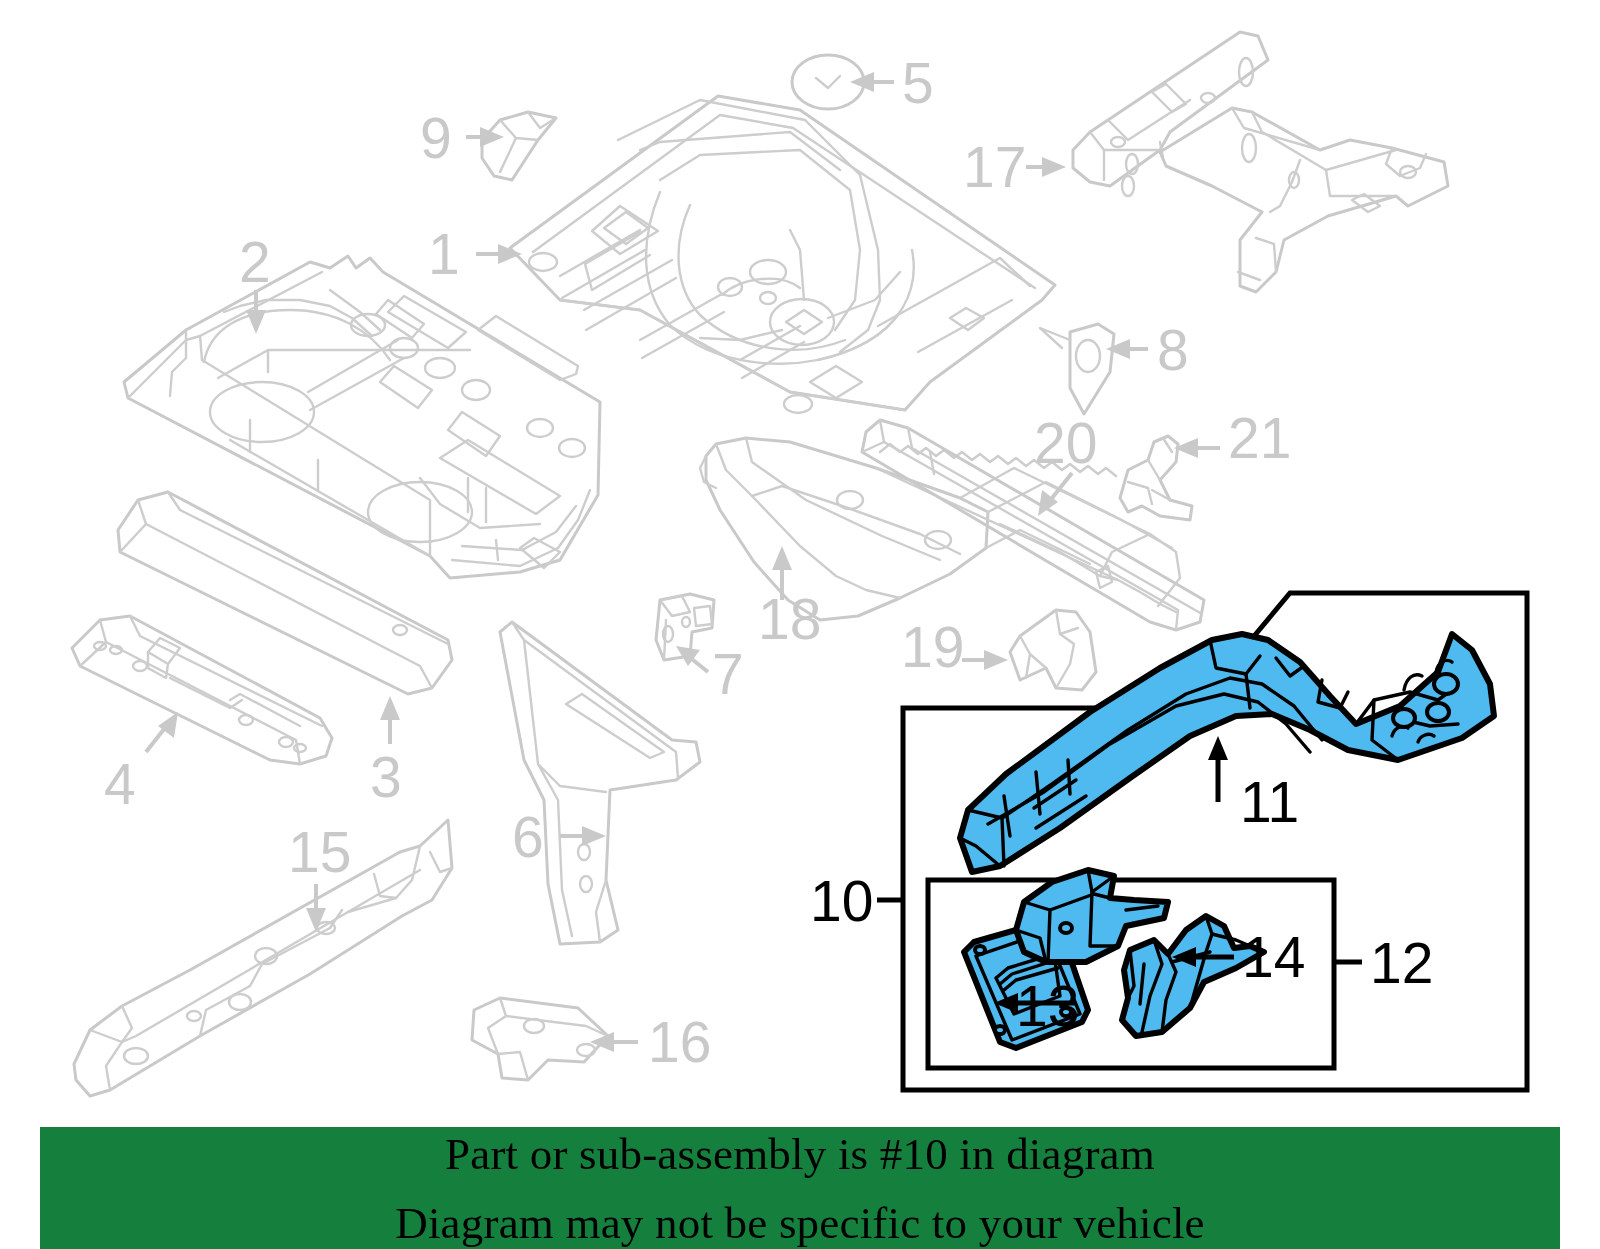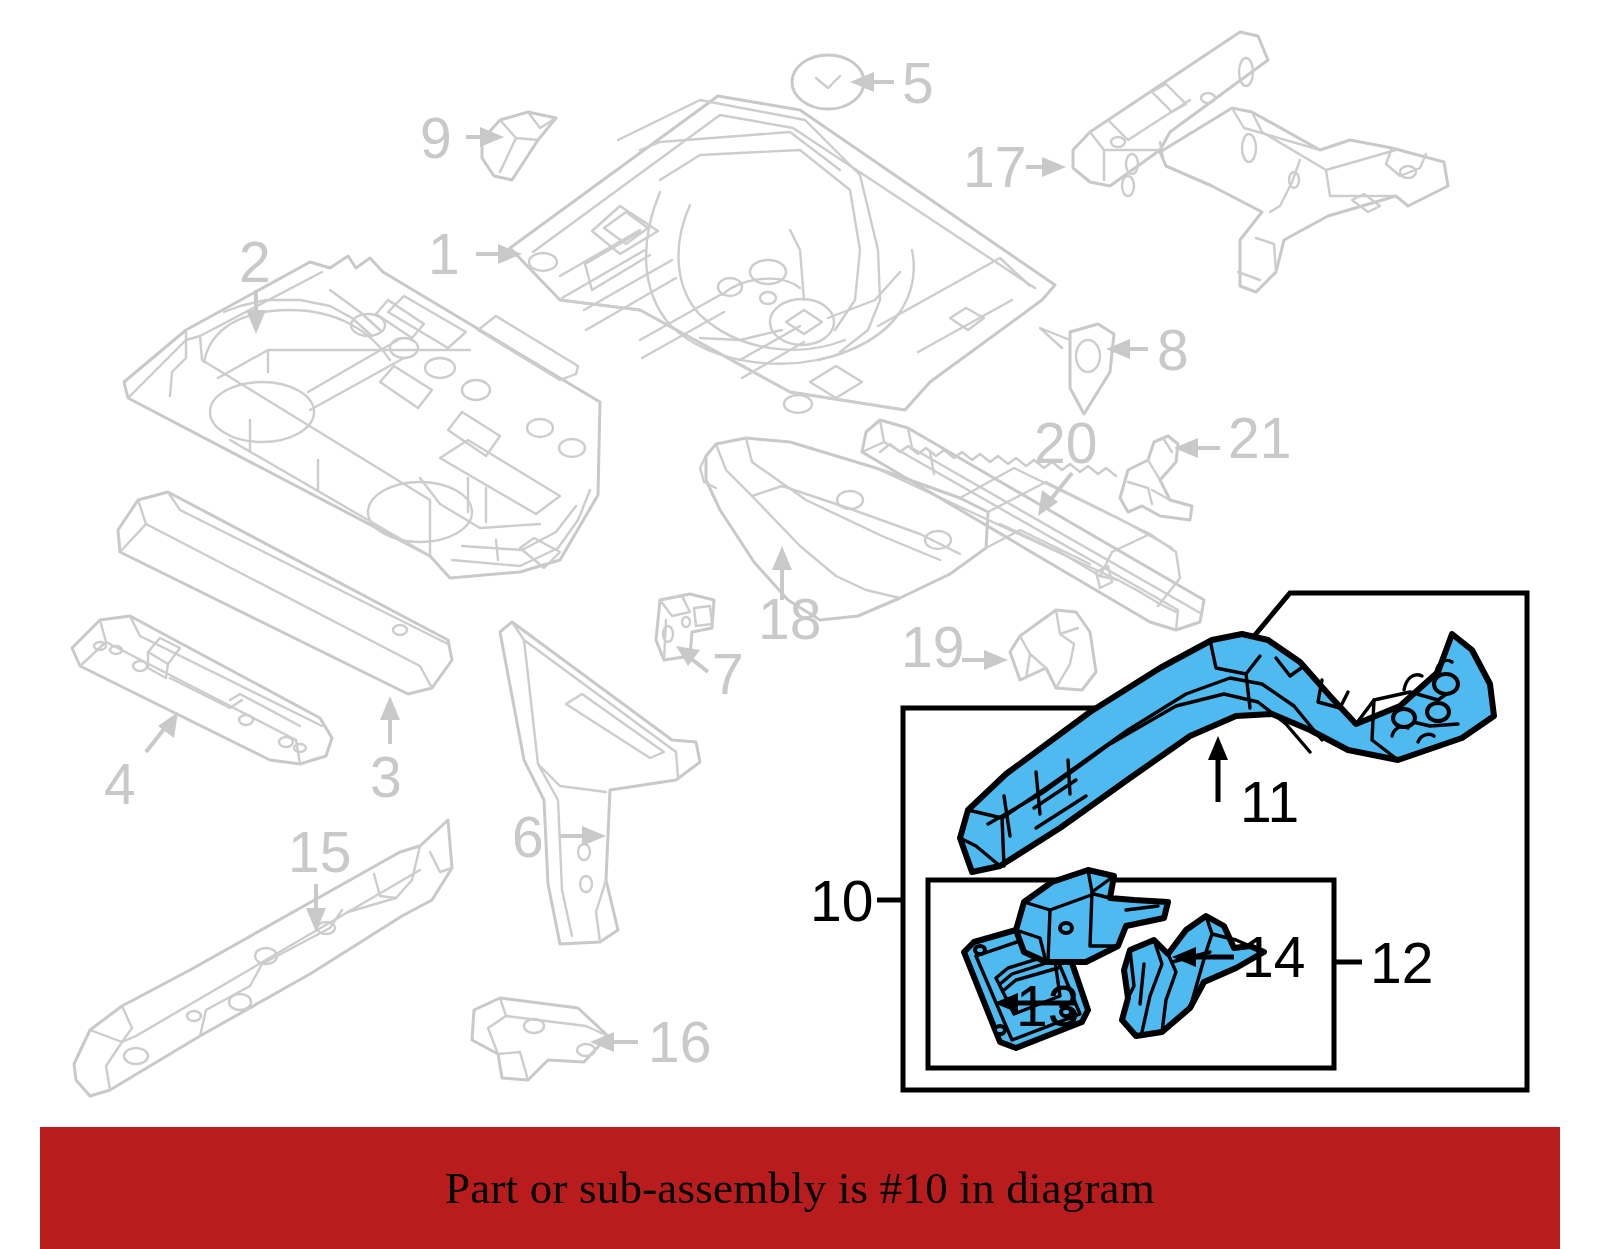--- a/index.html
+++ b/index.html
@@ -9,21 +9,21 @@
   .ghost{fill:none;stroke:#c9c9c9;stroke-width:3;stroke-linejoin:round;stroke-linecap:round;}
   .ghost-thin{fill:none;stroke:#cdcdcd;stroke-width:2.4;stroke-linejoin:round;stroke-linecap:round;}
   .hl{fill:#4ebaf0;stroke:#000000;stroke-width:6;stroke-linejoin:round;stroke-linecap:round;}
   .hl-thin{fill:none;stroke:#000000;stroke-width:3.4;stroke-linejoin:round;stroke-linecap:round;}
   .hl-hole{fill:#4ebaf0;stroke:#000000;stroke-width:4;}
   .boxline{fill:none;stroke:#000000;stroke-width:5;stroke-linejoin:miter;}
   .lead-gray{fill:none;stroke:#c9c9c9;stroke-width:4;}
   .lead-black{fill:none;stroke:#000000;stroke-width:5;}
   .num-gray{fill:#c9c9c9;font-family:"Liberation Sans",sans-serif;font-size:57px;}
   .num-black{fill:#000000;font-family:"Liberation Sans",sans-serif;font-size:57px;}
-  .caption-bar{position:absolute;background:#b91c1c;display:flex;flex-direction:column;
+  .caption-bar{position:absolute;background:#15803d;display:flex;flex-direction:column;
                align-items:center;justify-content:center;gap:17px;}
   .caption-line{color:#000000;font-family:"Liberation Serif", serif;font-size:45px;line-height:52px;
                 white-space:nowrap;letter-spacing:0.2px;}
 </style>
 </head>
 <body>
 
 <div id="stage">
 
   <svg class="layer" viewBox="0 0 1600 1249">
@@ -408,15 +408,16 @@
     <text class="num-gray" x="648" y="1062">16</text>
     <text class="num-gray" x="963" y="187">17</text>
     <text class="num-gray" x="758" y="639">18</text>
     <text class="num-gray" x="901" y="667">19</text>
     <text class="num-gray" x="1034" y="463">20</text>
     <text class="num-gray" x="1228" y="458">21</text>
   </svg>
 
   <div class="caption-bar" style="left:40px; top:1127px; width:1520px; height:122px;">
     <div class="caption-line">Part or sub-assembly is #10 in diagram</div>
+    <div class="caption-line">Diagram may not be specific to your vehicle</div>
   </div>
 
 </div>
 
 </body></html>

